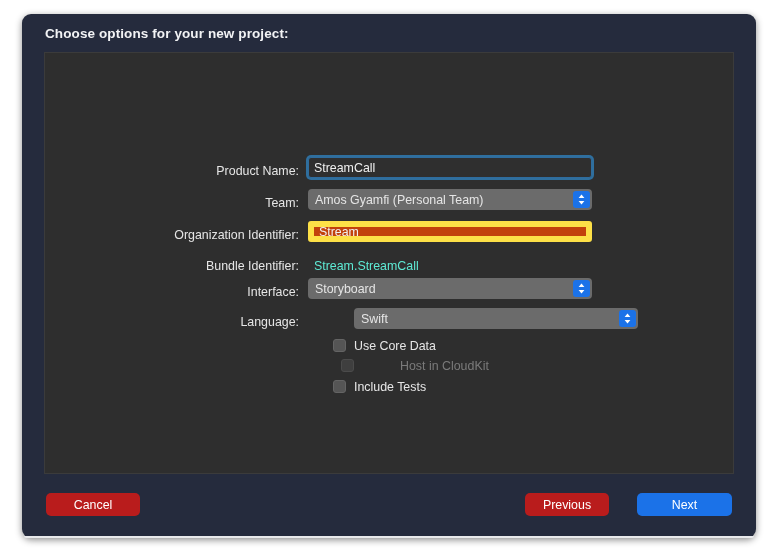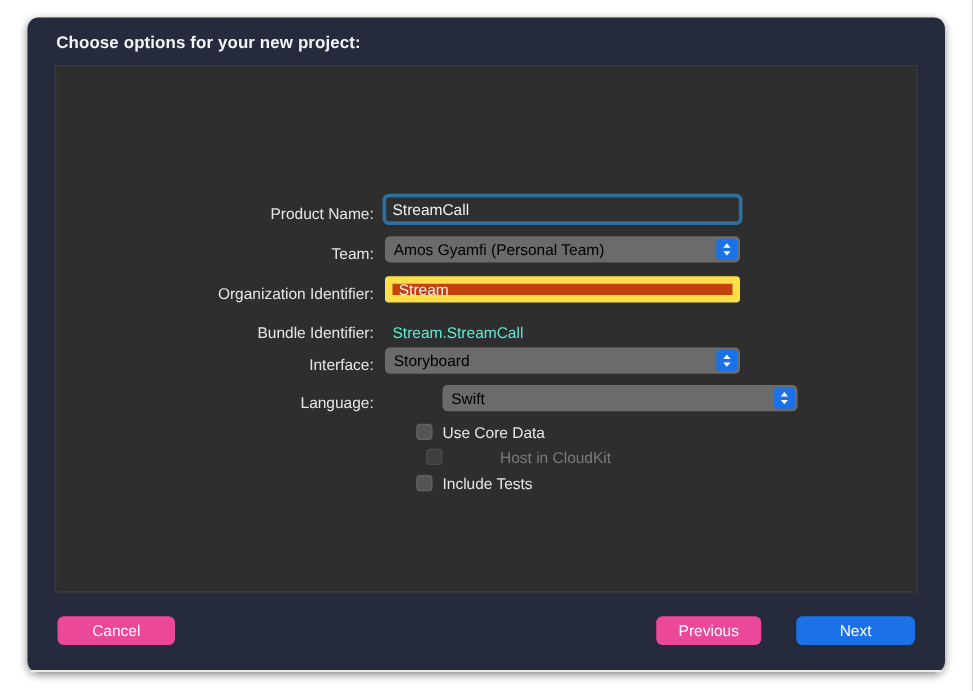--- a/index.html
+++ b/index.html
@@ -112,21 +112,21 @@
     width: 284px;
     height: 21px;
     background: #6b6b6b;
     border-radius: 4px;
     display: flex;
     align-items: center;
     box-sizing: border-box;
   }
   .popup-label {
     font-size: 12.4px;
-    color: #000000;
+    color: #e5e5e5;
     padding-left: 7px;
     white-space: nowrap;
     overflow: hidden;
   }
   .popup-arrows {
     position: absolute;
     right: 2px;
     top: 2px;
     width: 17px;
     height: 17px;
@@ -173,21 +173,21 @@
     font-family: "Liberation Sans", sans-serif;
     color: #ffffff;
     border: none;
     display: flex;
     align-items: center;
     justify-content: center;
     box-sizing: border-box;
     padding: 0;
   }
   .btn-grey {
-    background: #ec4899;
+    background: #b91c1c;
   }
   .btn-blue {
     background: #1b72e8;
   }
 </style>
 </head>
 <body>
 
 <div id="window">
 

